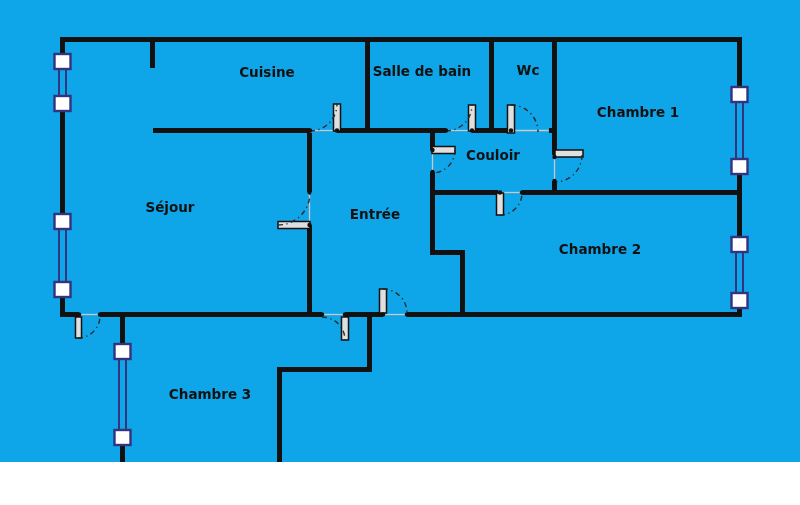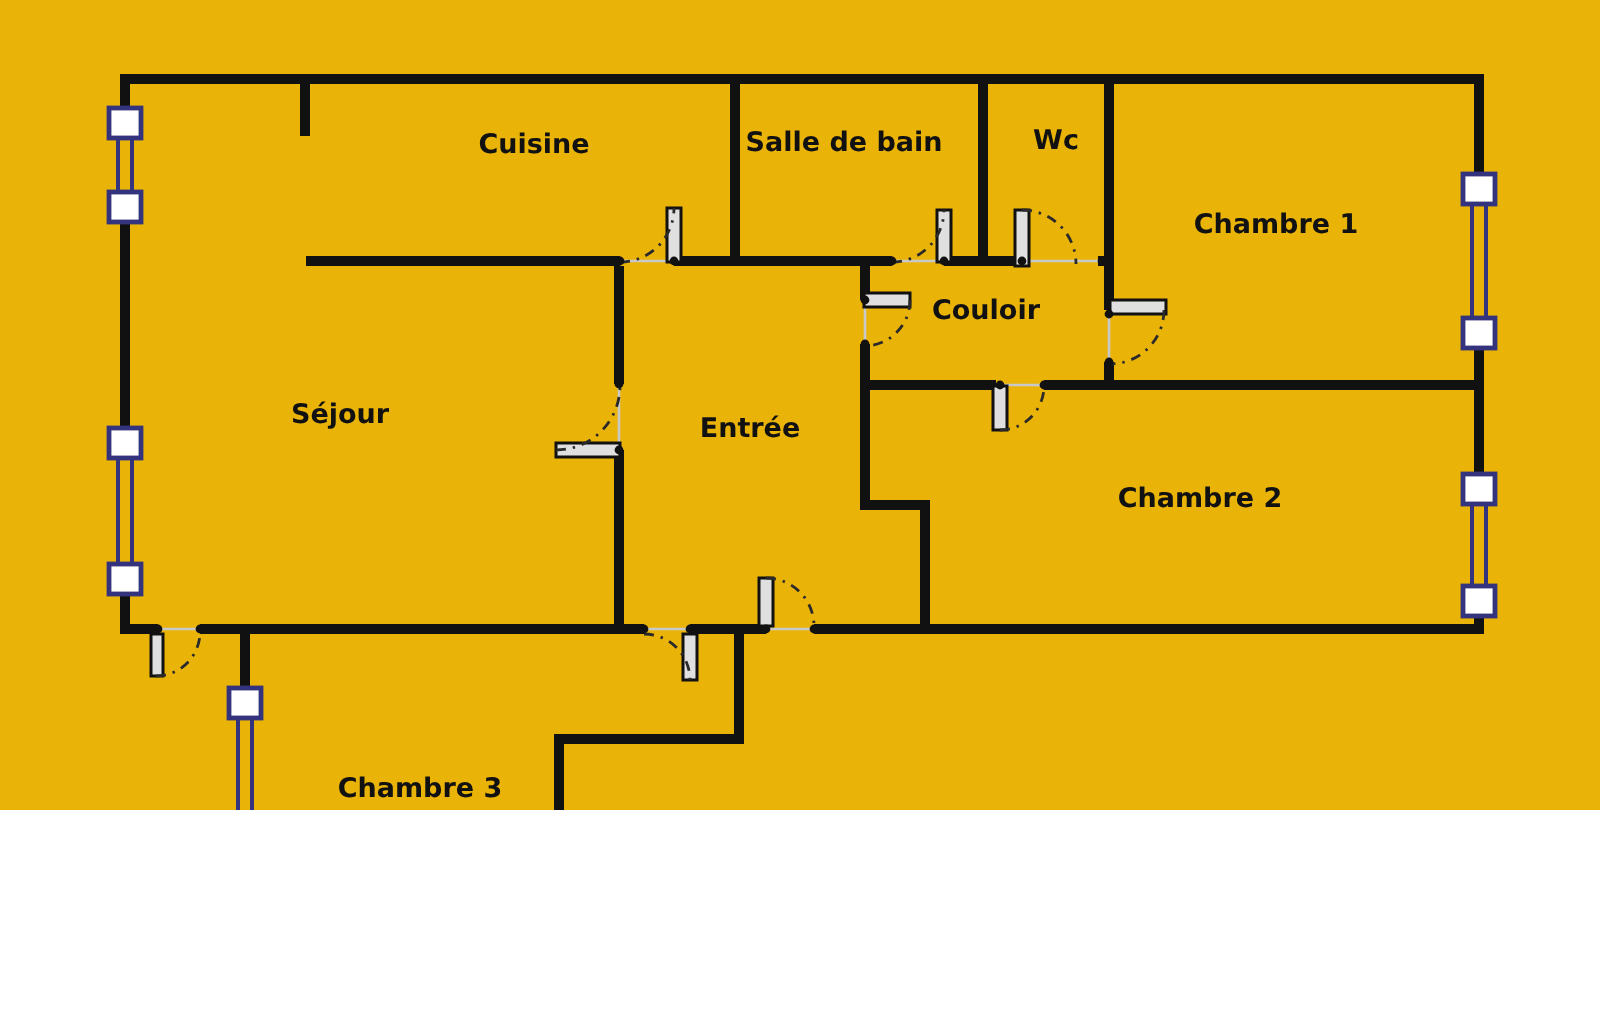--- a/index.html
+++ b/index.html
@@ -3,22 +3,22 @@
 <meta charset="utf-8">
 <style>
   html, body {
     margin: 0;
     padding: 0;
     background: #ffffff;
   }
   .plan-wrap {
     position: relative;
     width: 800px;
-    height: 405px;
-    background: #eab308;
+    height: 462px;
+    background: #0ea5e9;
     overflow: hidden;
   }
   svg text {
     font-family: "DejaVu Sans", "Liberation Sans", sans-serif;
     font-weight: bold;
     fill: #111111;
   }
 </style>
 </head>
 <body>

